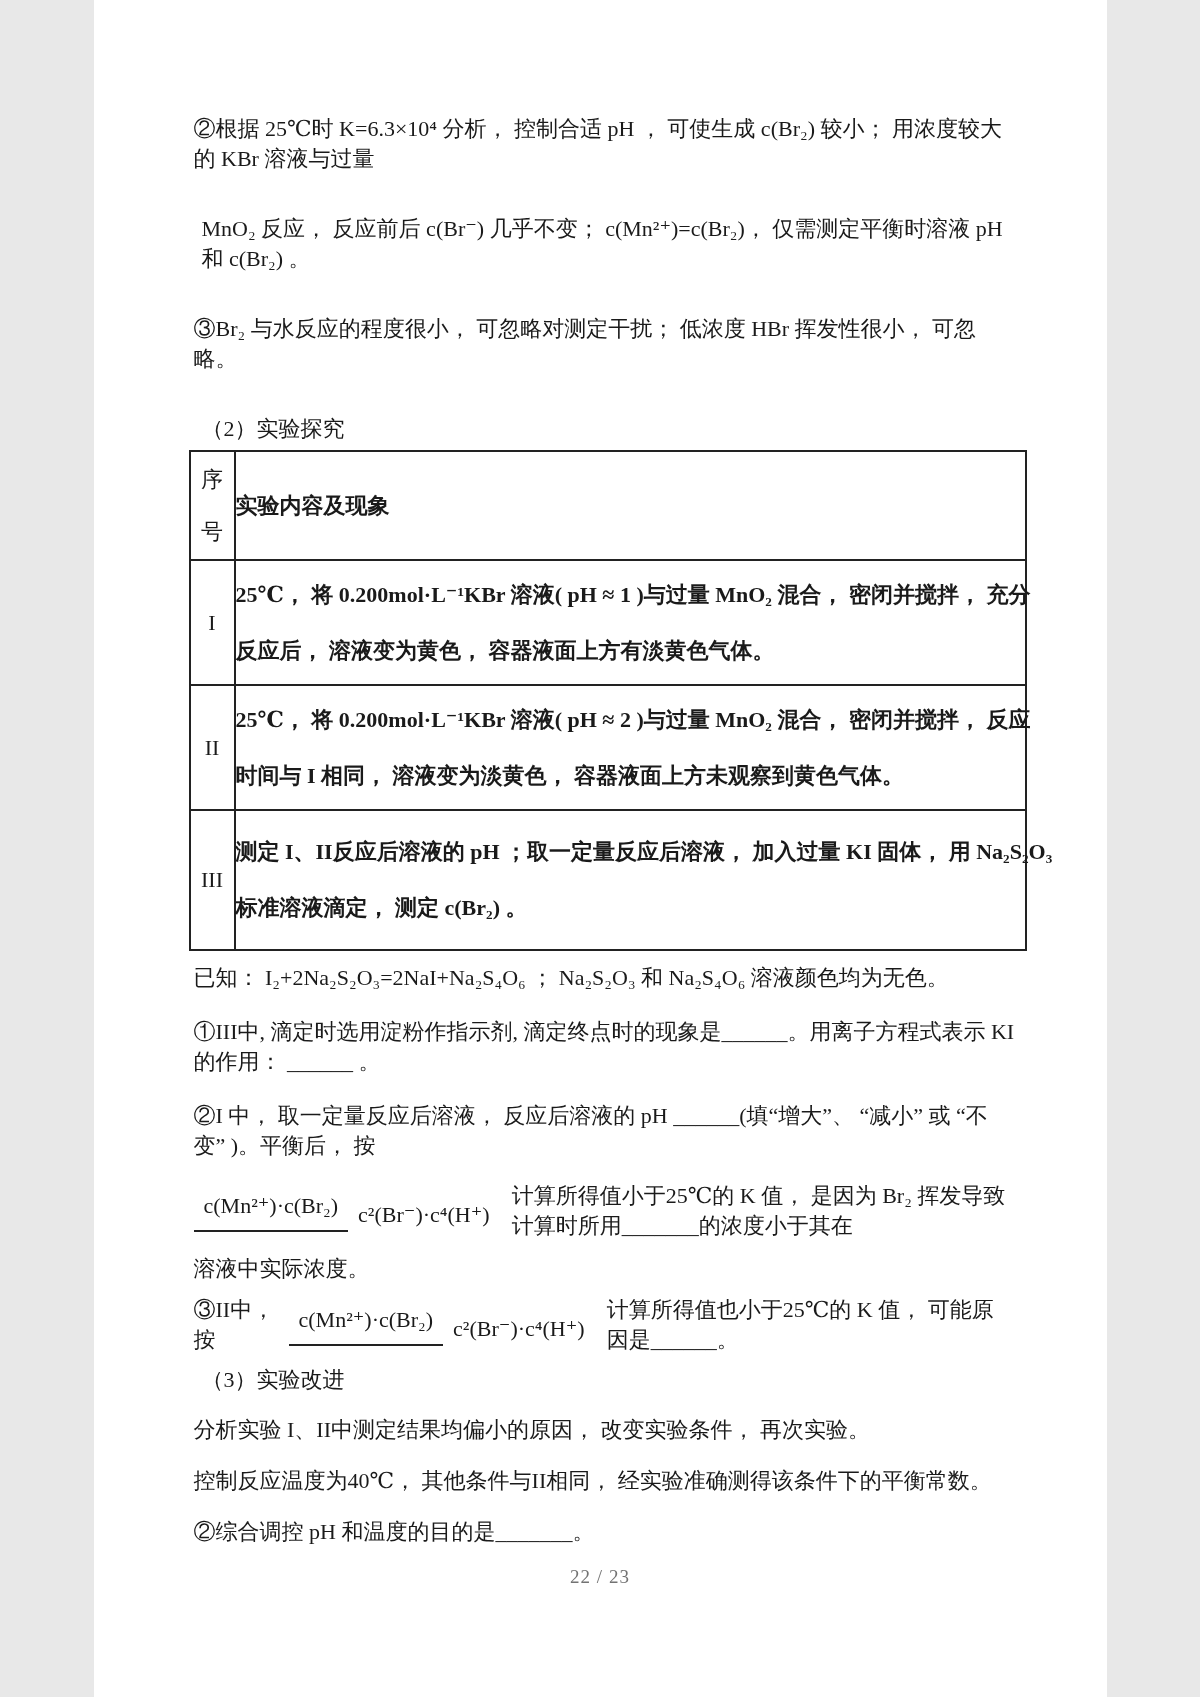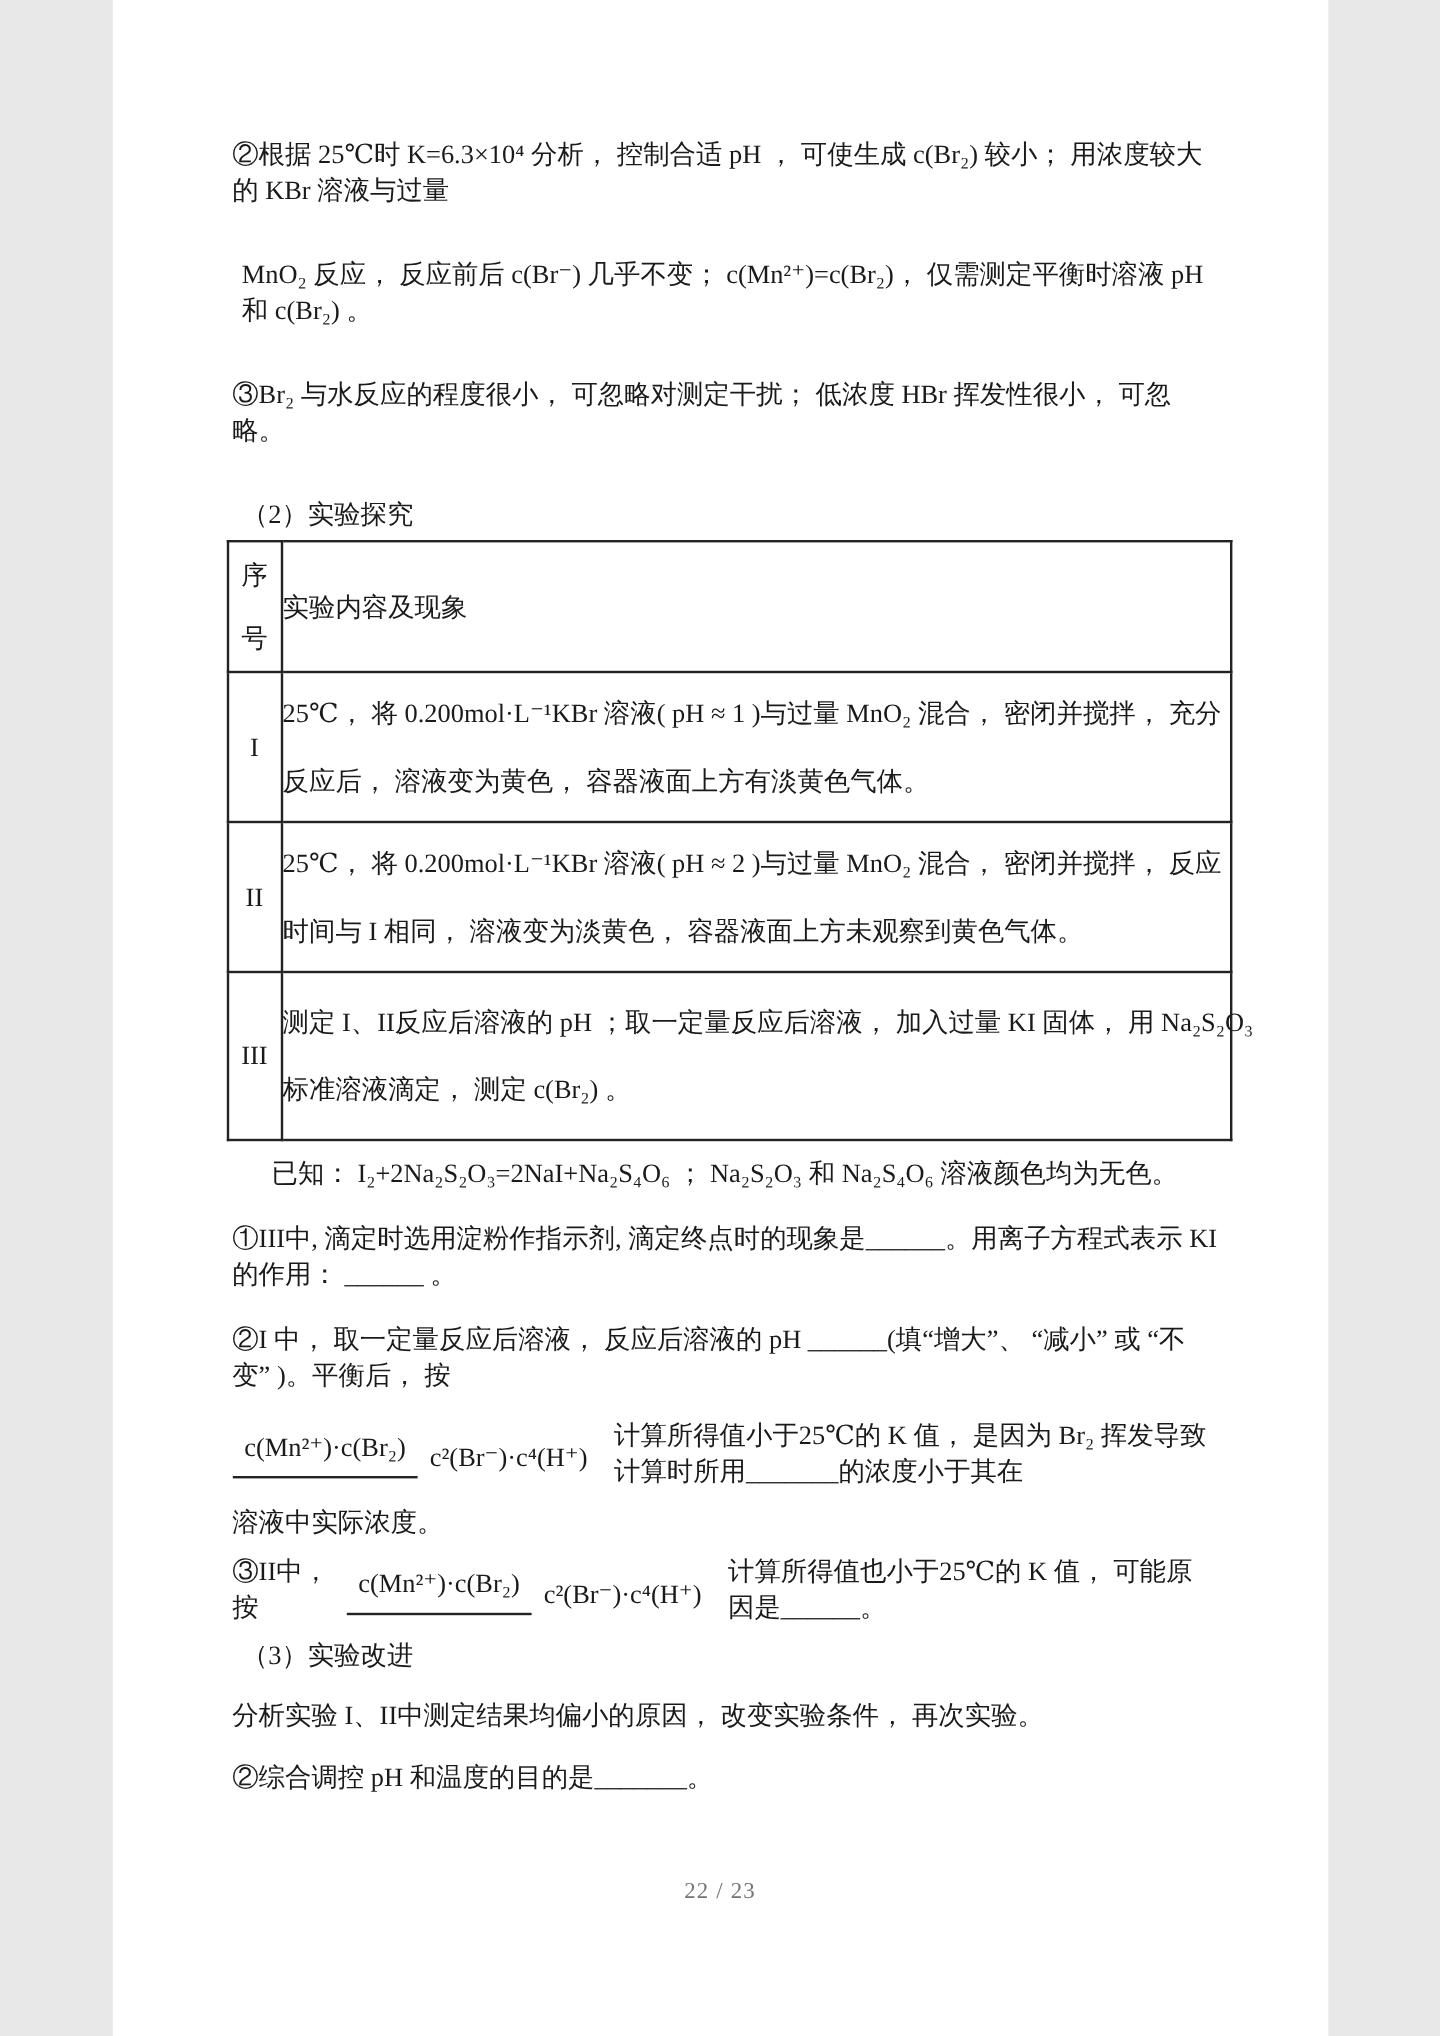--- a/index.html
+++ b/index.html
@@ -27,29 +27,29 @@
     margin-left: -5px;
     width: 838px;
     table-layout: fixed;
   }
   table.exp-table td {
     border: 2px solid #222222;
     vertical-align: middle;
     padding: 0;
   }
   td.seq-col { width: 43px; text-align: center; }
-  td.content-col { padding-left: 10px; padding-right: 8px; }
+  td.content-col { padding-left: 10px; padding-right: 8px; font-weight: bold; }
   .seq-header { white-space: pre-line; line-height: 52px; }
   .row-header-cell { height: 107px; }
   .row-i-cell   { height: 123px; }
   .row-ii-cell  { height: 123px; margin-left: 16px; }
   .row-iii-cell { height: 138px; border-radius: 23px; }
   .cell-line { line-height: 56px; white-space: nowrap; }
 
-  .after-table { margin-top: 12px; text-align: center; }
+  .after-table { margin-top: 12px; }
   .q-line { margin-top: 24px; }
 
   .frac-row { display: flex; align-items: center; margin-top: 20px; }
   .frac-row-2 { display: flex; align-items: center; margin-top: 11px; }
   .frac { display: inline-flex; flex-direction: row; text-align: center; justify-content: space-between; }
   .frac .num { padding: 0 10px 9px; border-bottom: 2px solid #222222; line-height: 30px; white-space: nowrap; }
   .frac .den { padding: 9px 10px 0; line-height: 30px; white-space: nowrap; }
   .frac-text { padding-left: 12px; line-height: 30px; }
   .frac-prefix { padding-right: 10px; line-height: 30px; }
 
@@ -139,18 +139,19 @@
       <span class="frac-prefix">③II中， 按</span>
       <span class="frac">
         <span class="num">c(Mn²⁺)·c(Br₂)</span>
         <span class="den">c²(Br⁻)·c⁴(H⁺)</span>
       </span>
       <span class="frac-text">计算所得值也小于25℃的 K 值， 可能原因是______。</span>
     </div>
 
     <p class="line section3-title">（3）实验改进</p>
     <p class="line s3-line s3-first">分析实验 I、II中测定结果均偏小的原因， 改变实验条件， 再次实验。</p>
+    <p class="line s3-line">控制反应温度为40℃， 其他条件与II相同， 经实验准确测得该条件下的平衡常数。</p>
     <p class="line s3-line">②综合调控 pH 和温度的目的是_______。</p>
 
   </div>
 
   <div class="footer">22 / 23</div>
 </div>
 
 </body></html>

